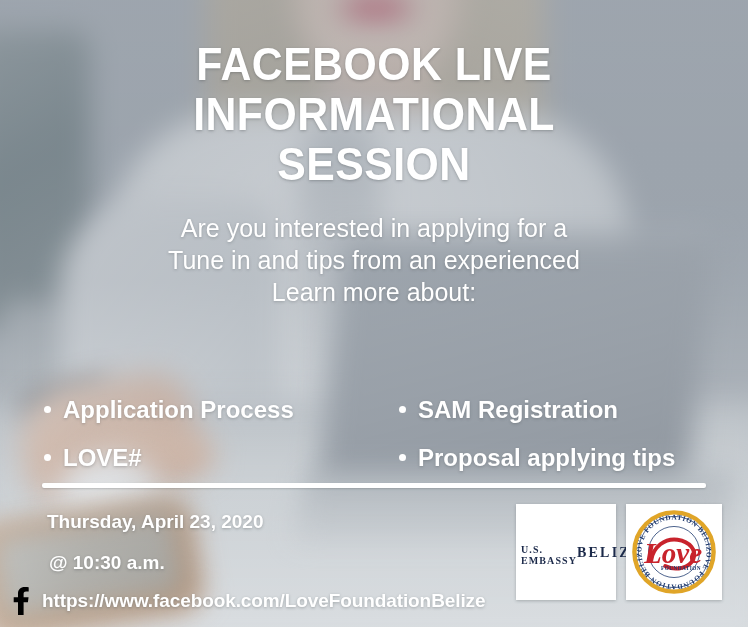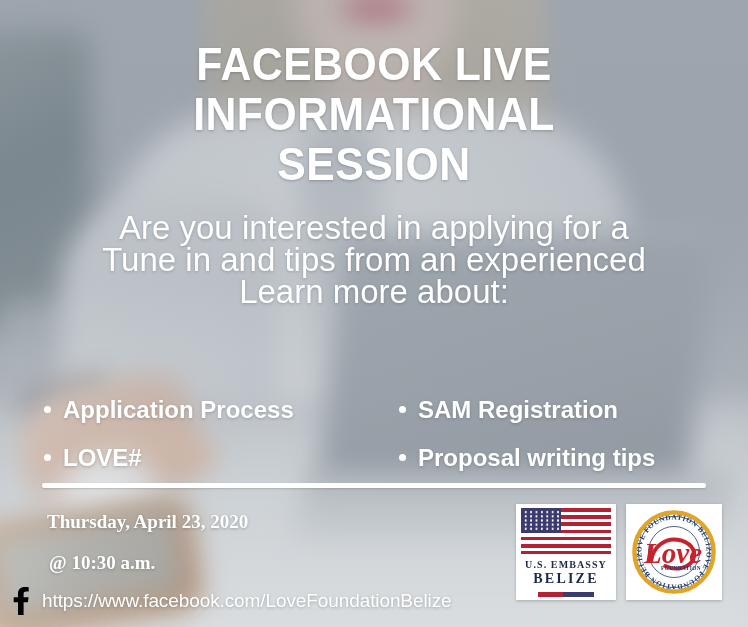--- a/index.html
+++ b/index.html
@@ -200,21 +200,21 @@
     text-shadow: 0 1px 3px rgba(60,65,70,.35);
   }
   .title .line { display: block; white-space: nowrap; }
 
   .lede {
     position: absolute;
     left: 0; right: 0;
     top: 212px;
     text-align: center;
     color: #ffffff;
-    font-size: 33px;
+    font-size: 25px;
     line-height: 32px;
     font-weight: normal;
     text-shadow: 0 1px 3px rgba(60,65,70,.30);
   }
   .lede .ln { display: block; }
   .lede .strong { font-weight: bold; }
 
   .bullets {
     position: absolute;
     left: 44px;
@@ -261,42 +261,42 @@
   .datetime {
     position: absolute;
     left: 47px;
     top: 508px;
     color: #ffffff;
     font-size: 19px;
     font-weight: bold;
     line-height: 27px;
     text-shadow: 0 1px 3px rgba(60,65,70,.35);
   }
-  .datetime .ln { display: block; font-family: Liberation Serif, serif; }
+  .datetime .ln { display: block; }
   .datetime .ln2 { padding-left: 2px; margin-top: 14px; }
 
   .fb-row {
     position: absolute;
     left: 8px;
     top: 586px;
     display: flex;
     align-items: center;
   }
   .fb-icon {
     width: 26px;
     height: 30px;
     margin-right: 8px;
     display: flex;
     align-items: center;
     justify-content: center;
   }
   .fb-url {
     color: #ffffff;
     font-size: 19px;
-    font-weight: normal;
+    font-weight: bold;
     letter-spacing: -.1px;
     text-shadow: 0 1px 3px rgba(60,65,70,.35);
   }
 
   
   .logos {
     position: absolute;
     top: 504px;
     left: 516px;
     display: flex;
@@ -305,21 +305,21 @@
   .logo-card {
     background: #ffffff;
     box-shadow: 0 1px 3px rgba(40,45,50,.28);
   }
   .logo-embassy {
     width: 100px;
     height: 96px;
     padding: 4px 5px 3px 5px;
     box-sizing: border-box;
     display: flex;
-    flex-direction: column;
+    flex-direction: row;
     align-items: center;
     margin-right: 10px;
   }
   .flag {
     width: 90px;
     height: 47px;
     position: relative;
     overflow: hidden;
   }
   .flag .stripes {
@@ -428,21 +428,21 @@
         </div>
         <div class="bitem">
           <span class="bdot"></span><span>LOVE#</span>
         </div>
       </div>
       <div class="bcol bcol-right">
         <div class="bitem">
           <span class="bdot"></span><span>SAM Registration</span>
         </div>
         <div class="bitem">
-          <span class="bdot"></span><span>Proposal writing tips</span>
+          <span class="bdot"></span><span>Proposal applying tips</span>
         </div>
       </div>
     </div>
 
     <div class="divider"></div>
 
     <div class="datetime">
       <span class="ln">Thursday, April 23, 2020</span>
       <span class="ln ln2">@ 10:30 a.m.</span>
     </div>

